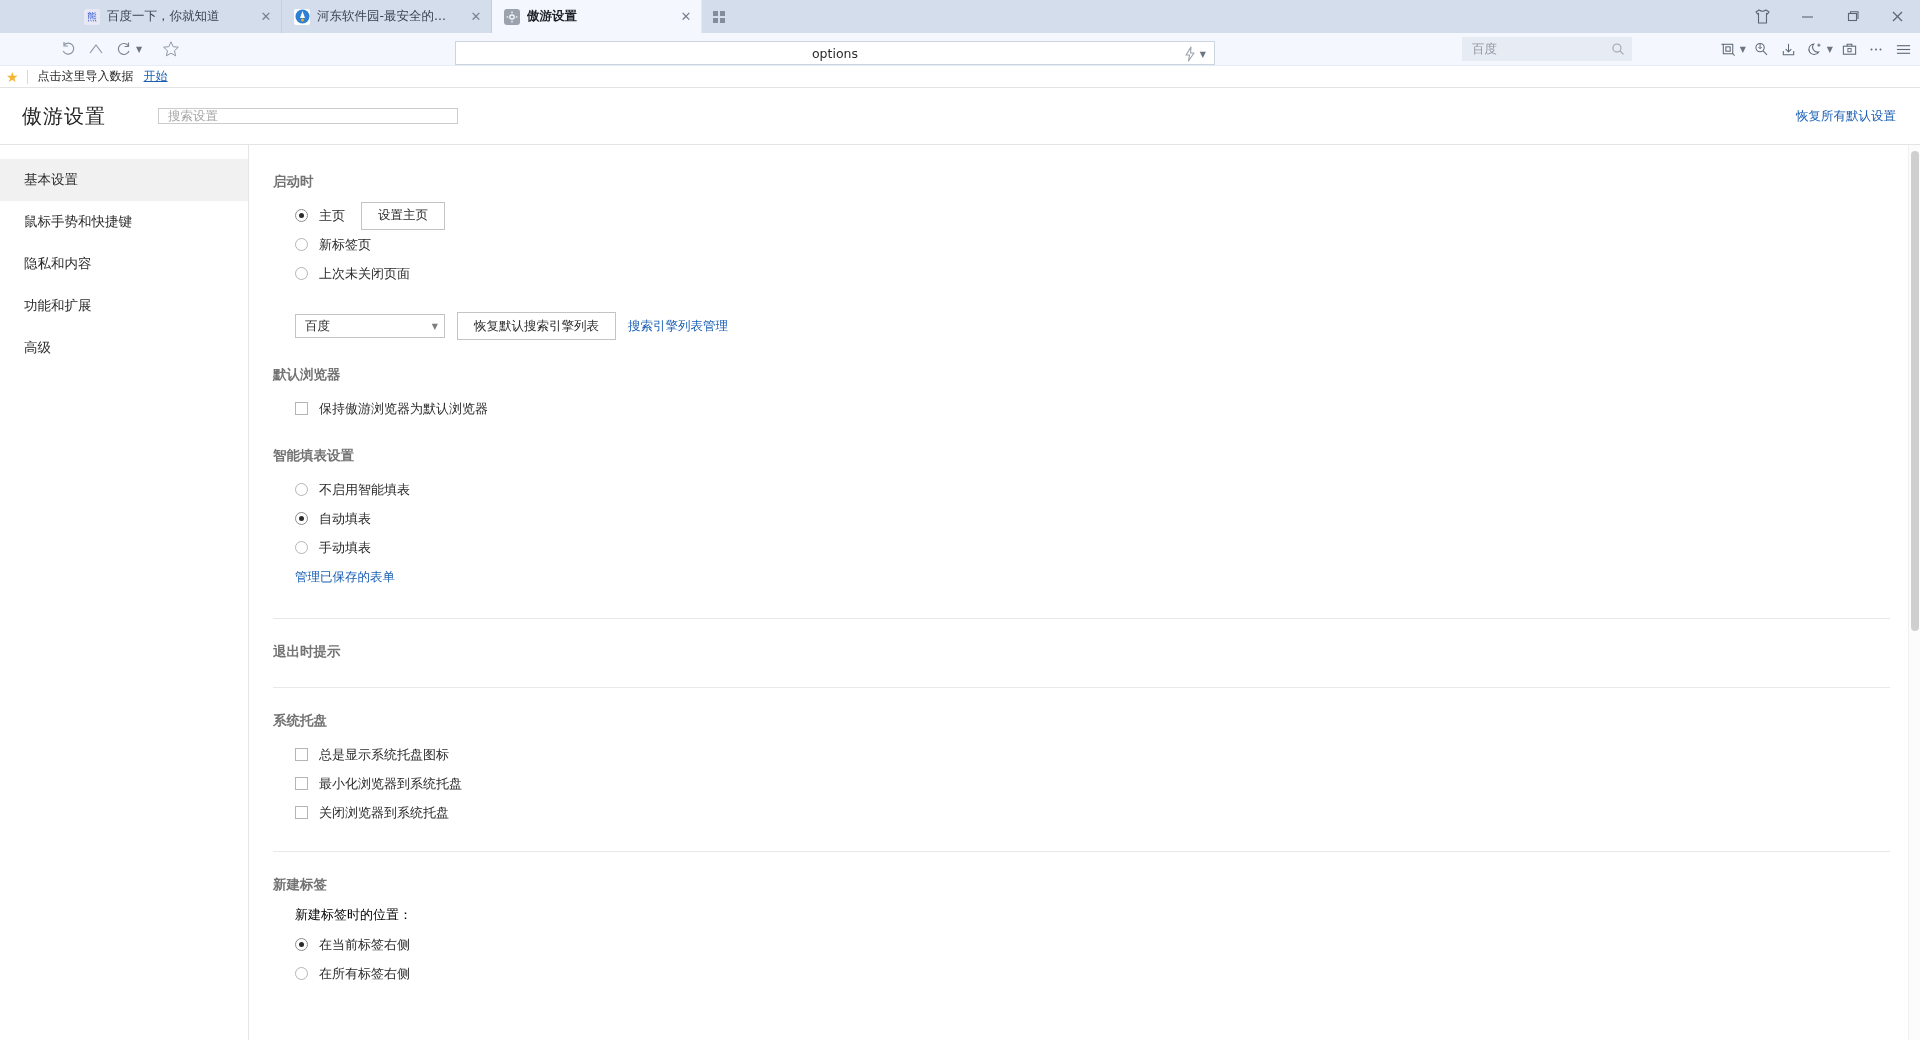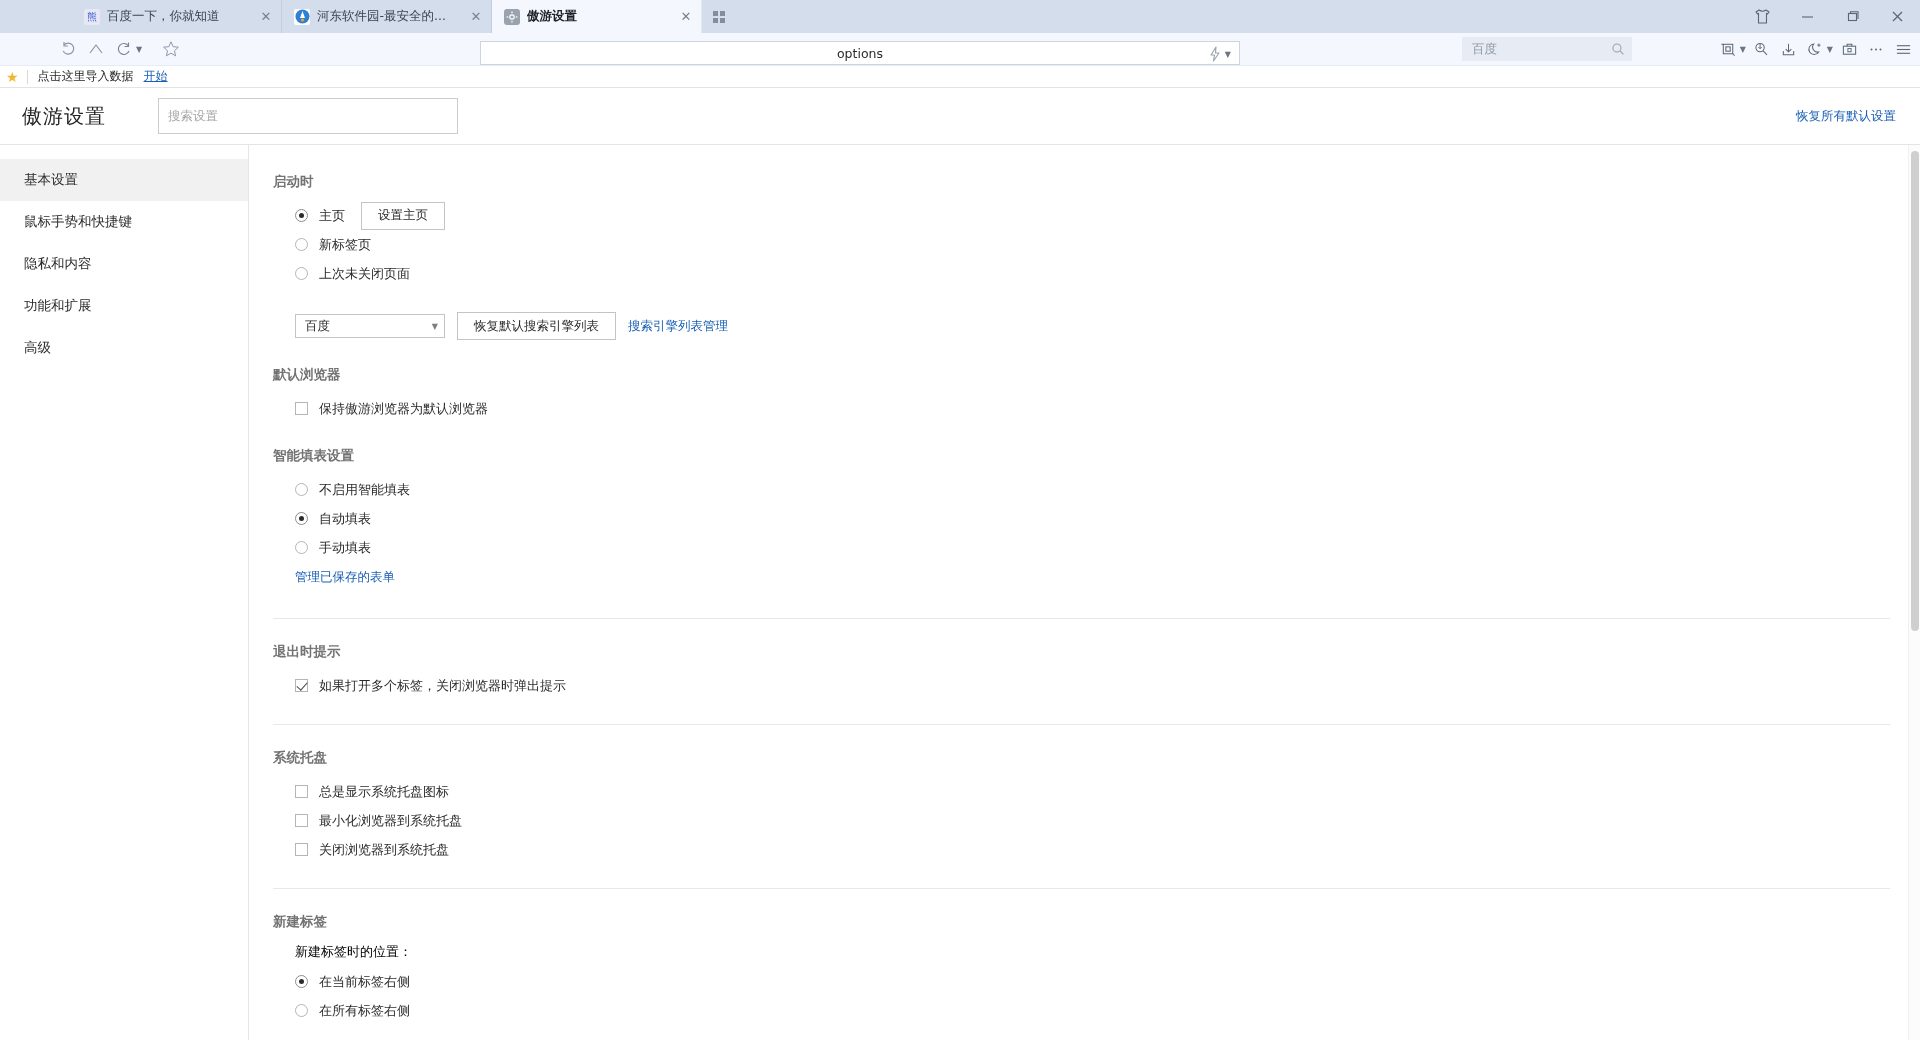--- a/index.html
+++ b/index.html
@@ -104,21 +104,20 @@
     display: flex; align-items: center; justify-content: center;
     color: #5e6873;
   }
   .caret { color: #6c7682; font-size: 8px; margin-left: -3px; margin-right: 2px; }
 
   .addr-wrap {
     position: absolute;
     left: 455px;
     width: 760px;
     height: 16px;
-    margin-left: 25px;
   }
   .addr {
     width: 100%;
     height: 24px;
     background: #ffffff;
     border: 1px solid #ccd4e0;
     display: flex;
     align-items: center;
     justify-content: center;
     position: relative;
@@ -184,21 +183,21 @@
   }
   .settings-title {
     margin-left: 22px;
     font-size: 20px;
     color: #222;
     letter-spacing: 1px;
   }
   .settings-search {
     margin-left: 52px;
     width: 300px;
-    height: 36px;
+    height: 16px;
     border: 1px solid #ccc;
     background: #fff;
     font-size: 12.5px;
     color: #2b2b2b;
     padding: 4px 9px;
     outline: none;
   }
   .settings-search::placeholder { color: #a6a6a6; }
   .reset-link {
     position: absolute;
@@ -632,24 +631,20 @@
         </div>
         <div class="link-row">
           <a class="inline-link" href="#">管理已保存的表单</a>
         </div>
       </div>
 
       <hr class="sec-divider" style="margin-top:32px">
 
       <div class="sec">
         <div class="sec-title">退出时提示</div>
-        <div class="opt-row">
-          <span class="checkbox checked"></span>
-          <span>如果打开多个标签，关闭浏览器时弹出提示</span>
-        </div>
       </div>
 
       <hr class="sec-divider">
 
       <div class="sec">
         <div class="sec-title">系统托盘</div>
         <div class="opt-row">
           <span class="checkbox"></span>
           <span>总是显示系统托盘图标</span>
         </div>

